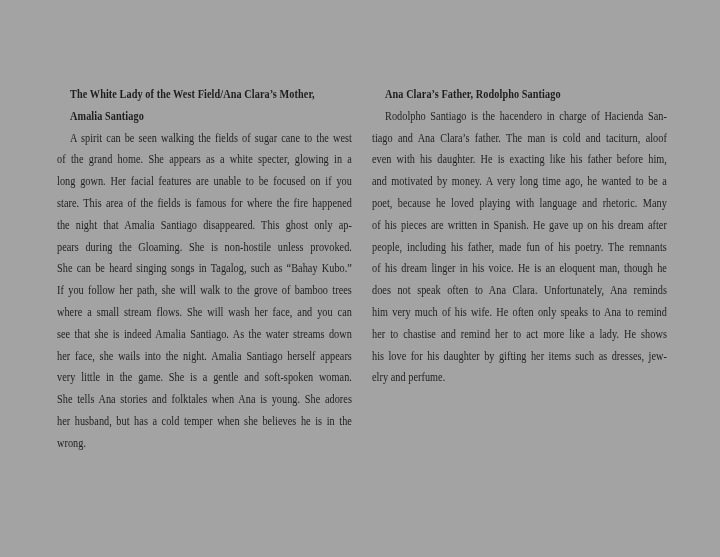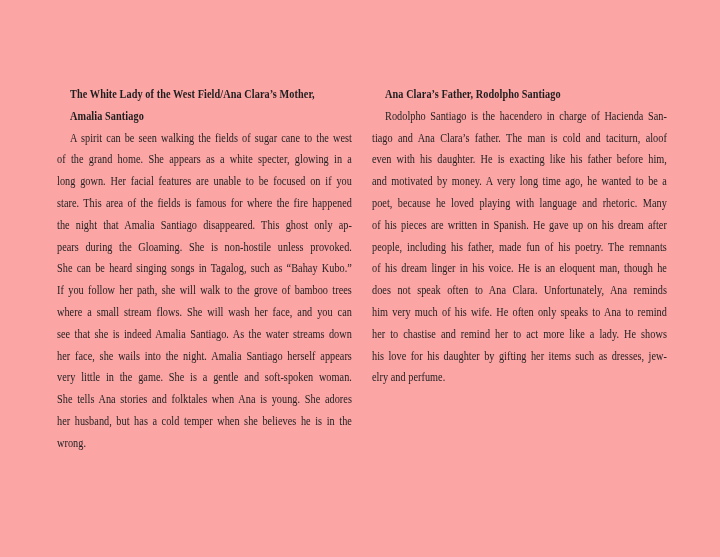--- a/index.html
+++ b/index.html
@@ -11,21 +11,21 @@
     height: 557px;
     background: #ffffff;
     overflow: hidden;
     position: relative;
     font-family: "Liberation Serif", "DejaVu Serif", serif;
     color: #1e1e1e;
   }
   .page {
     position: absolute;
     inset: 0;
-    background: #fca5a5;
+    background: #a3a3a3;
     font-family: Liberation Serif, serif;
   }
   .column {
     position: absolute;
     top: 83px;
     width: 385px;
     transform: scaleX(0.766);
     transform-origin: top left;
   }
   .column-left  { left: 57px; }

